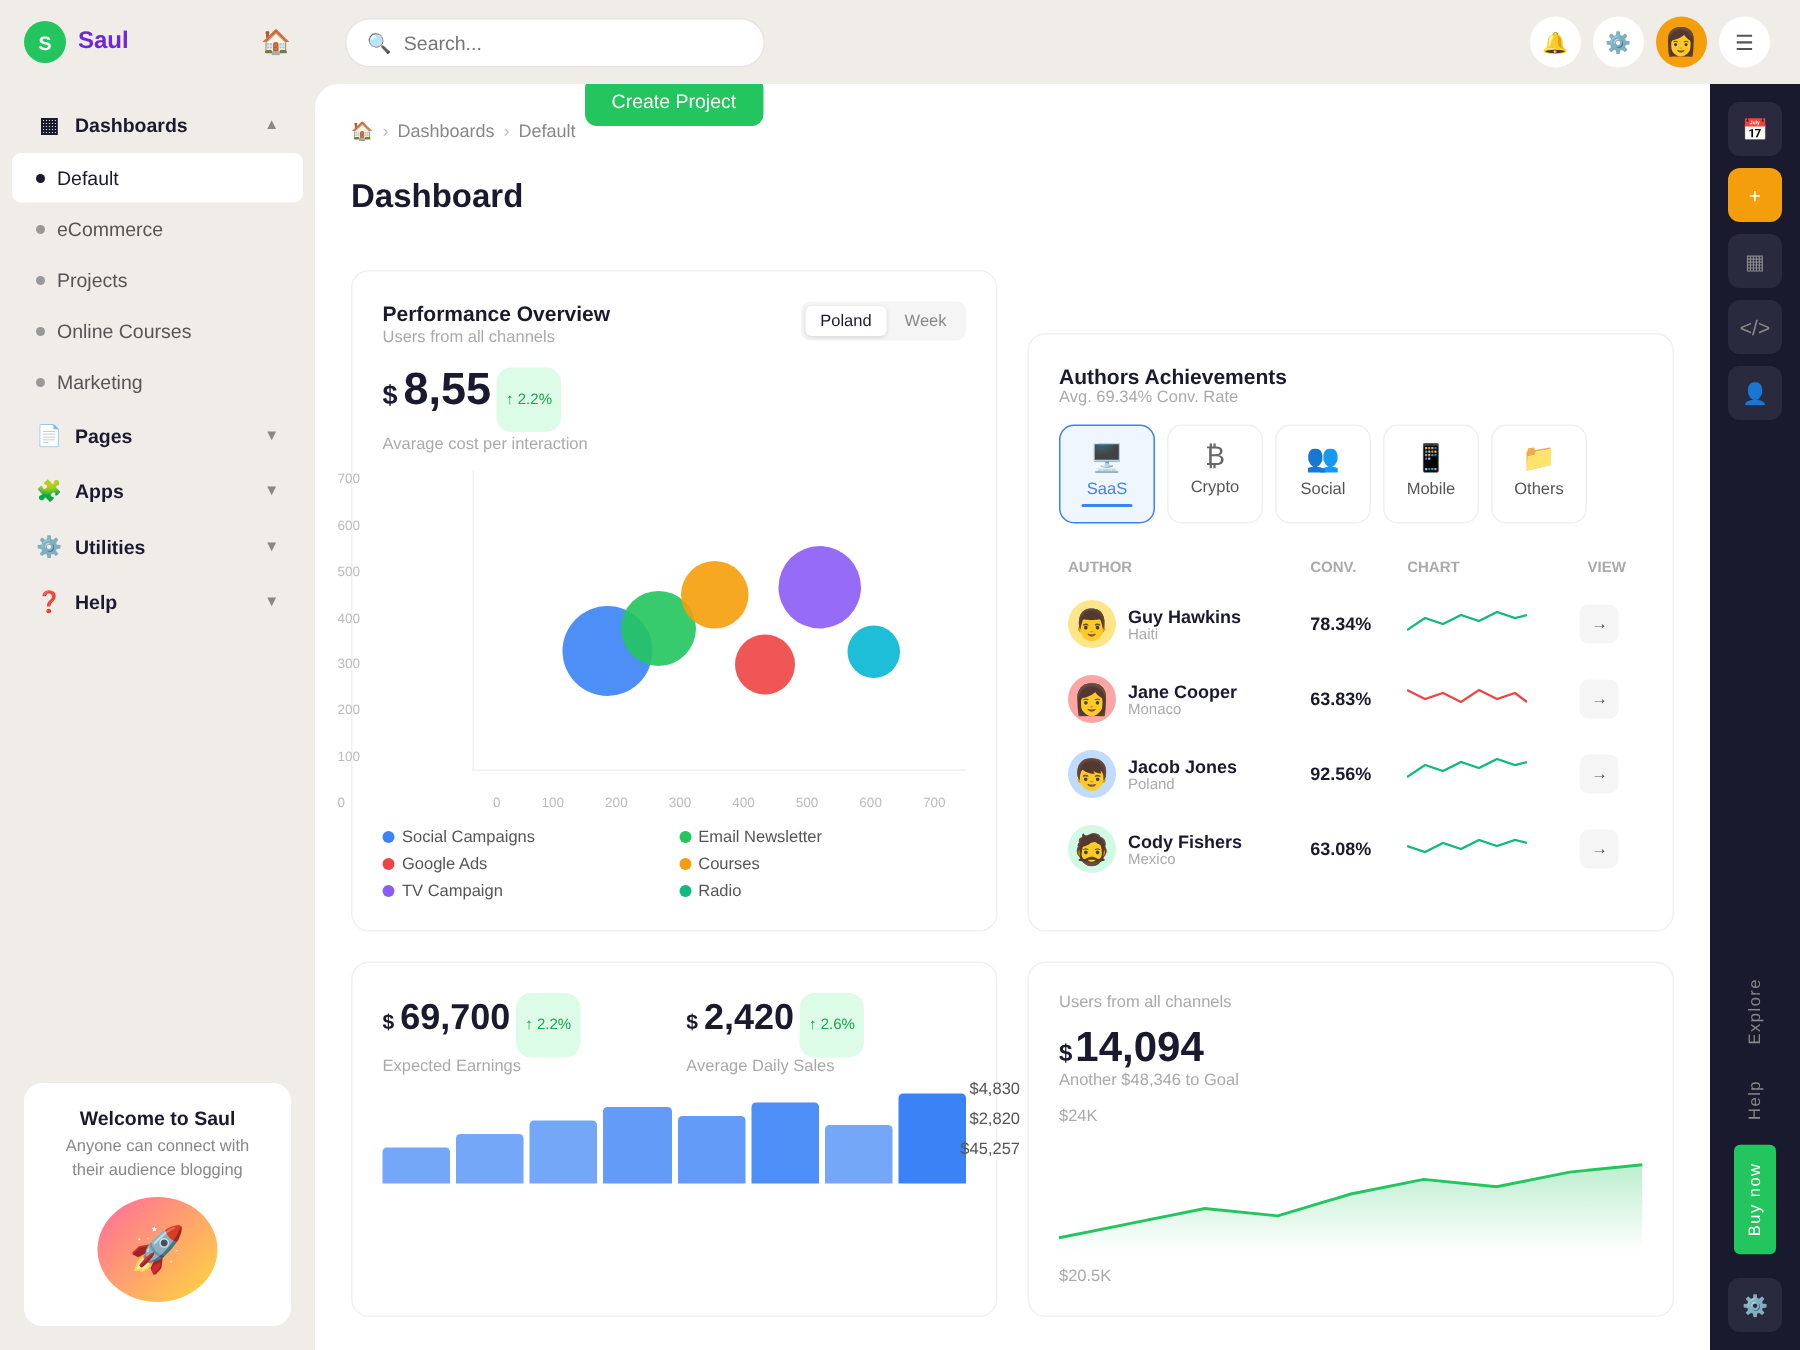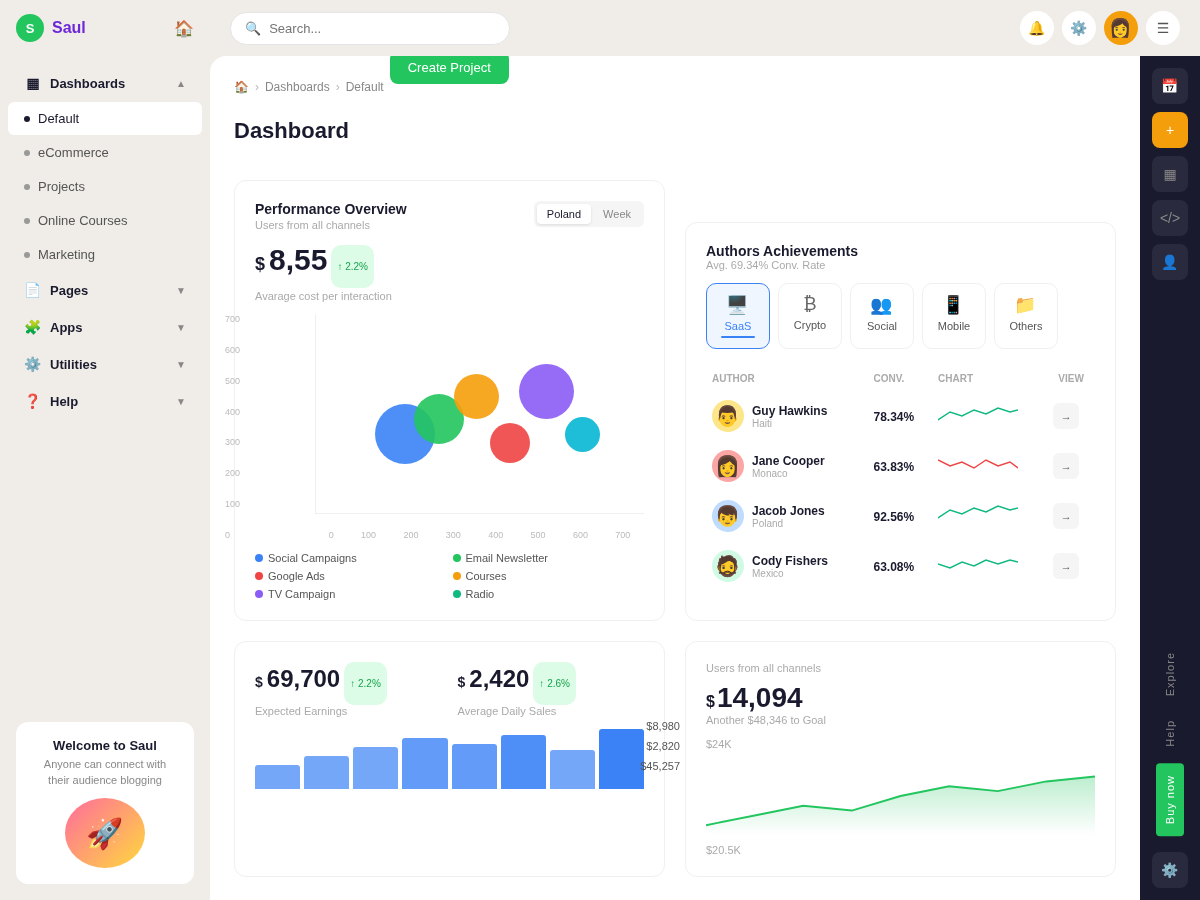--- a/index.html
+++ b/index.html
@@ -436,21 +436,21 @@
               <div class="stat-value">
                 <span style="font-size:14px;font-weight:600">$</span>
                 <span>2,420</span>
                 <span class="badge-up">2.6%</span>
               </div>
               <div class="stat-label">Average Daily Sales</div>
             </div>
           </div>
 
           <div style="display:flex;gap:8px;margin-bottom:8px;font-size:11px;color:#555;flex-direction:column;align-items:flex-end;position:absolute;right:520px;bottom:120px;">
-            <span>$8,980</span>
+            <span>$4,830</span>
             <span>$2,820</span>
             <span>$45,257</span>
           </div>
 
           <div style="display:flex;align-items:flex-end;gap:4px;height:60px;margin-top:8px;">
             <div style="flex:1;background:#3b82f6;height:40%;border-radius:3px 3px 0 0;opacity:0.7"></div>
             <div style="flex:1;background:#3b82f6;height:55%;border-radius:3px 3px 0 0;opacity:0.7"></div>
             <div style="flex:1;background:#3b82f6;height:70%;border-radius:3px 3px 0 0;opacity:0.7"></div>
             <div style="flex:1;background:#3b82f6;height:85%;border-radius:3px 3px 0 0;opacity:0.8"></div>
             <div style="flex:1;background:#3b82f6;height:75%;border-radius:3px 3px 0 0;opacity:0.8"></div>

